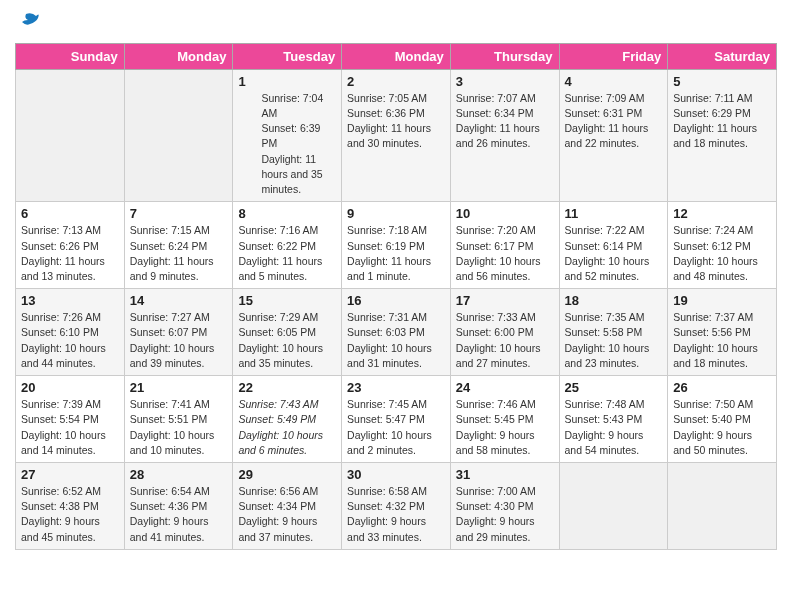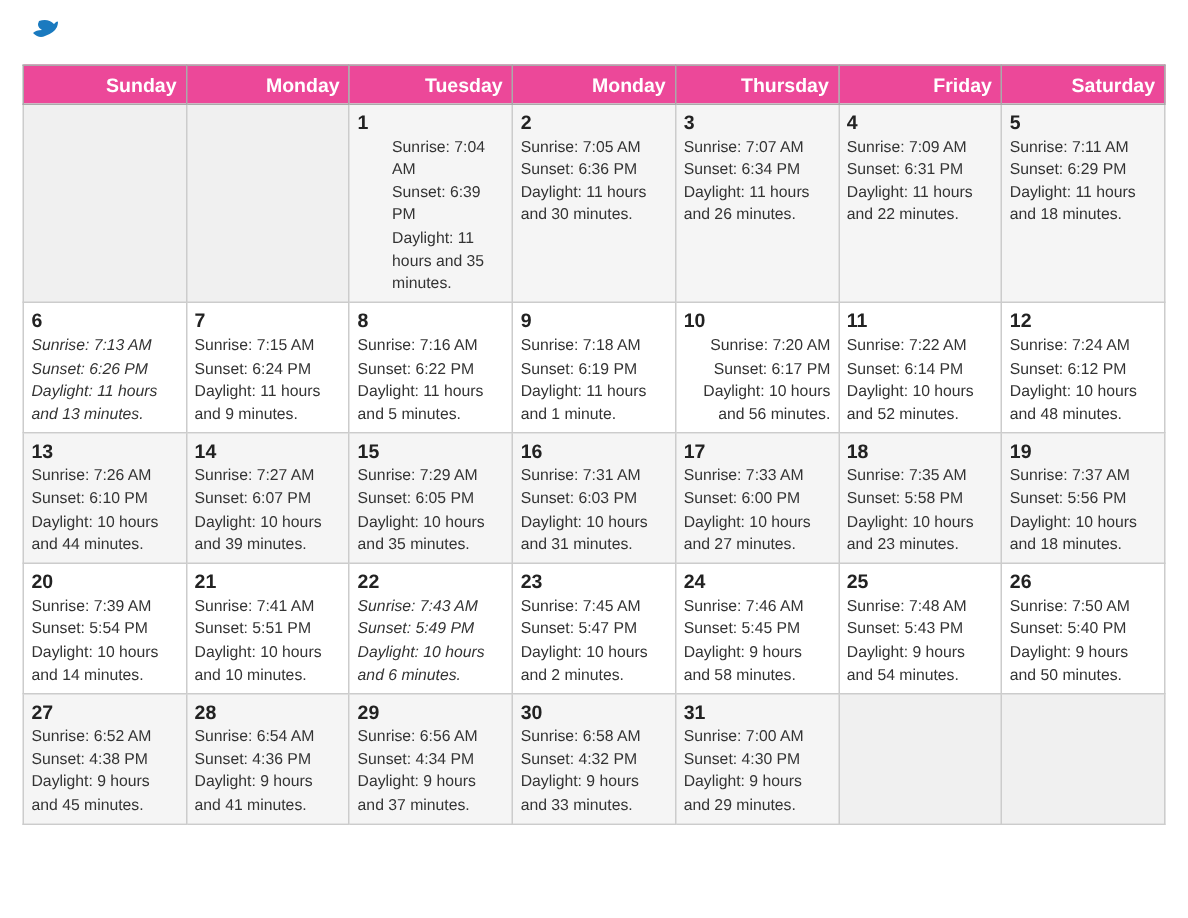--- a/index.html
+++ b/index.html
@@ -145,21 +145,21 @@
         <td>
           <span class="day-num">5</span>
           <div class="day-info" style="white-space: pre-line;">Sunrise: 7:11 AM
 Sunset: 6:29 PM
 Daylight: 11 hours and 18 minutes.</div>
         </td>
       </tr>
       <tr>
         <td>
           <span class="day-num">6</span>
-          <div class="day-info" style="white-space: pre-line; font-style: italic;">Sunrise: 7:13 AM
+          <div class="day-info" style="white-space: pre-line;">Sunrise: 7:13 AM
 Sunset: 6:26 PM
 Daylight: 11 hours and 13 minutes.</div>
         </td>
         <td>
           <span class="day-num">7</span>
           <div class="day-info" style="white-space: pre-line;">Sunrise: 7:15 AM
 Sunset: 6:24 PM
 Daylight: 11 hours and 9 minutes.</div>
         </td>
         <td>
@@ -169,21 +169,21 @@
 Daylight: 11 hours and 5 minutes.</div>
         </td>
         <td>
           <span class="day-num">9</span>
           <div class="day-info" style="white-space: pre-line;">Sunrise: 7:18 AM
 Sunset: 6:19 PM
 Daylight: 11 hours and 1 minute.</div>
         </td>
         <td>
           <span class="day-num">10</span>
-          <div class="day-info" style="white-space: pre-line; text-align: right;">Sunrise: 7:20 AM
+          <div class="day-info" style="white-space: pre-line;">Sunrise: 7:20 AM
 Sunset: 6:17 PM
 Daylight: 10 hours and 56 minutes.</div>
         </td>
         <td>
           <span class="day-num">11</span>
           <div class="day-info" style="white-space: pre-line;">Sunrise: 7:22 AM
 Sunset: 6:14 PM
 Daylight: 10 hours and 52 minutes.</div>
         </td>
         <td>

